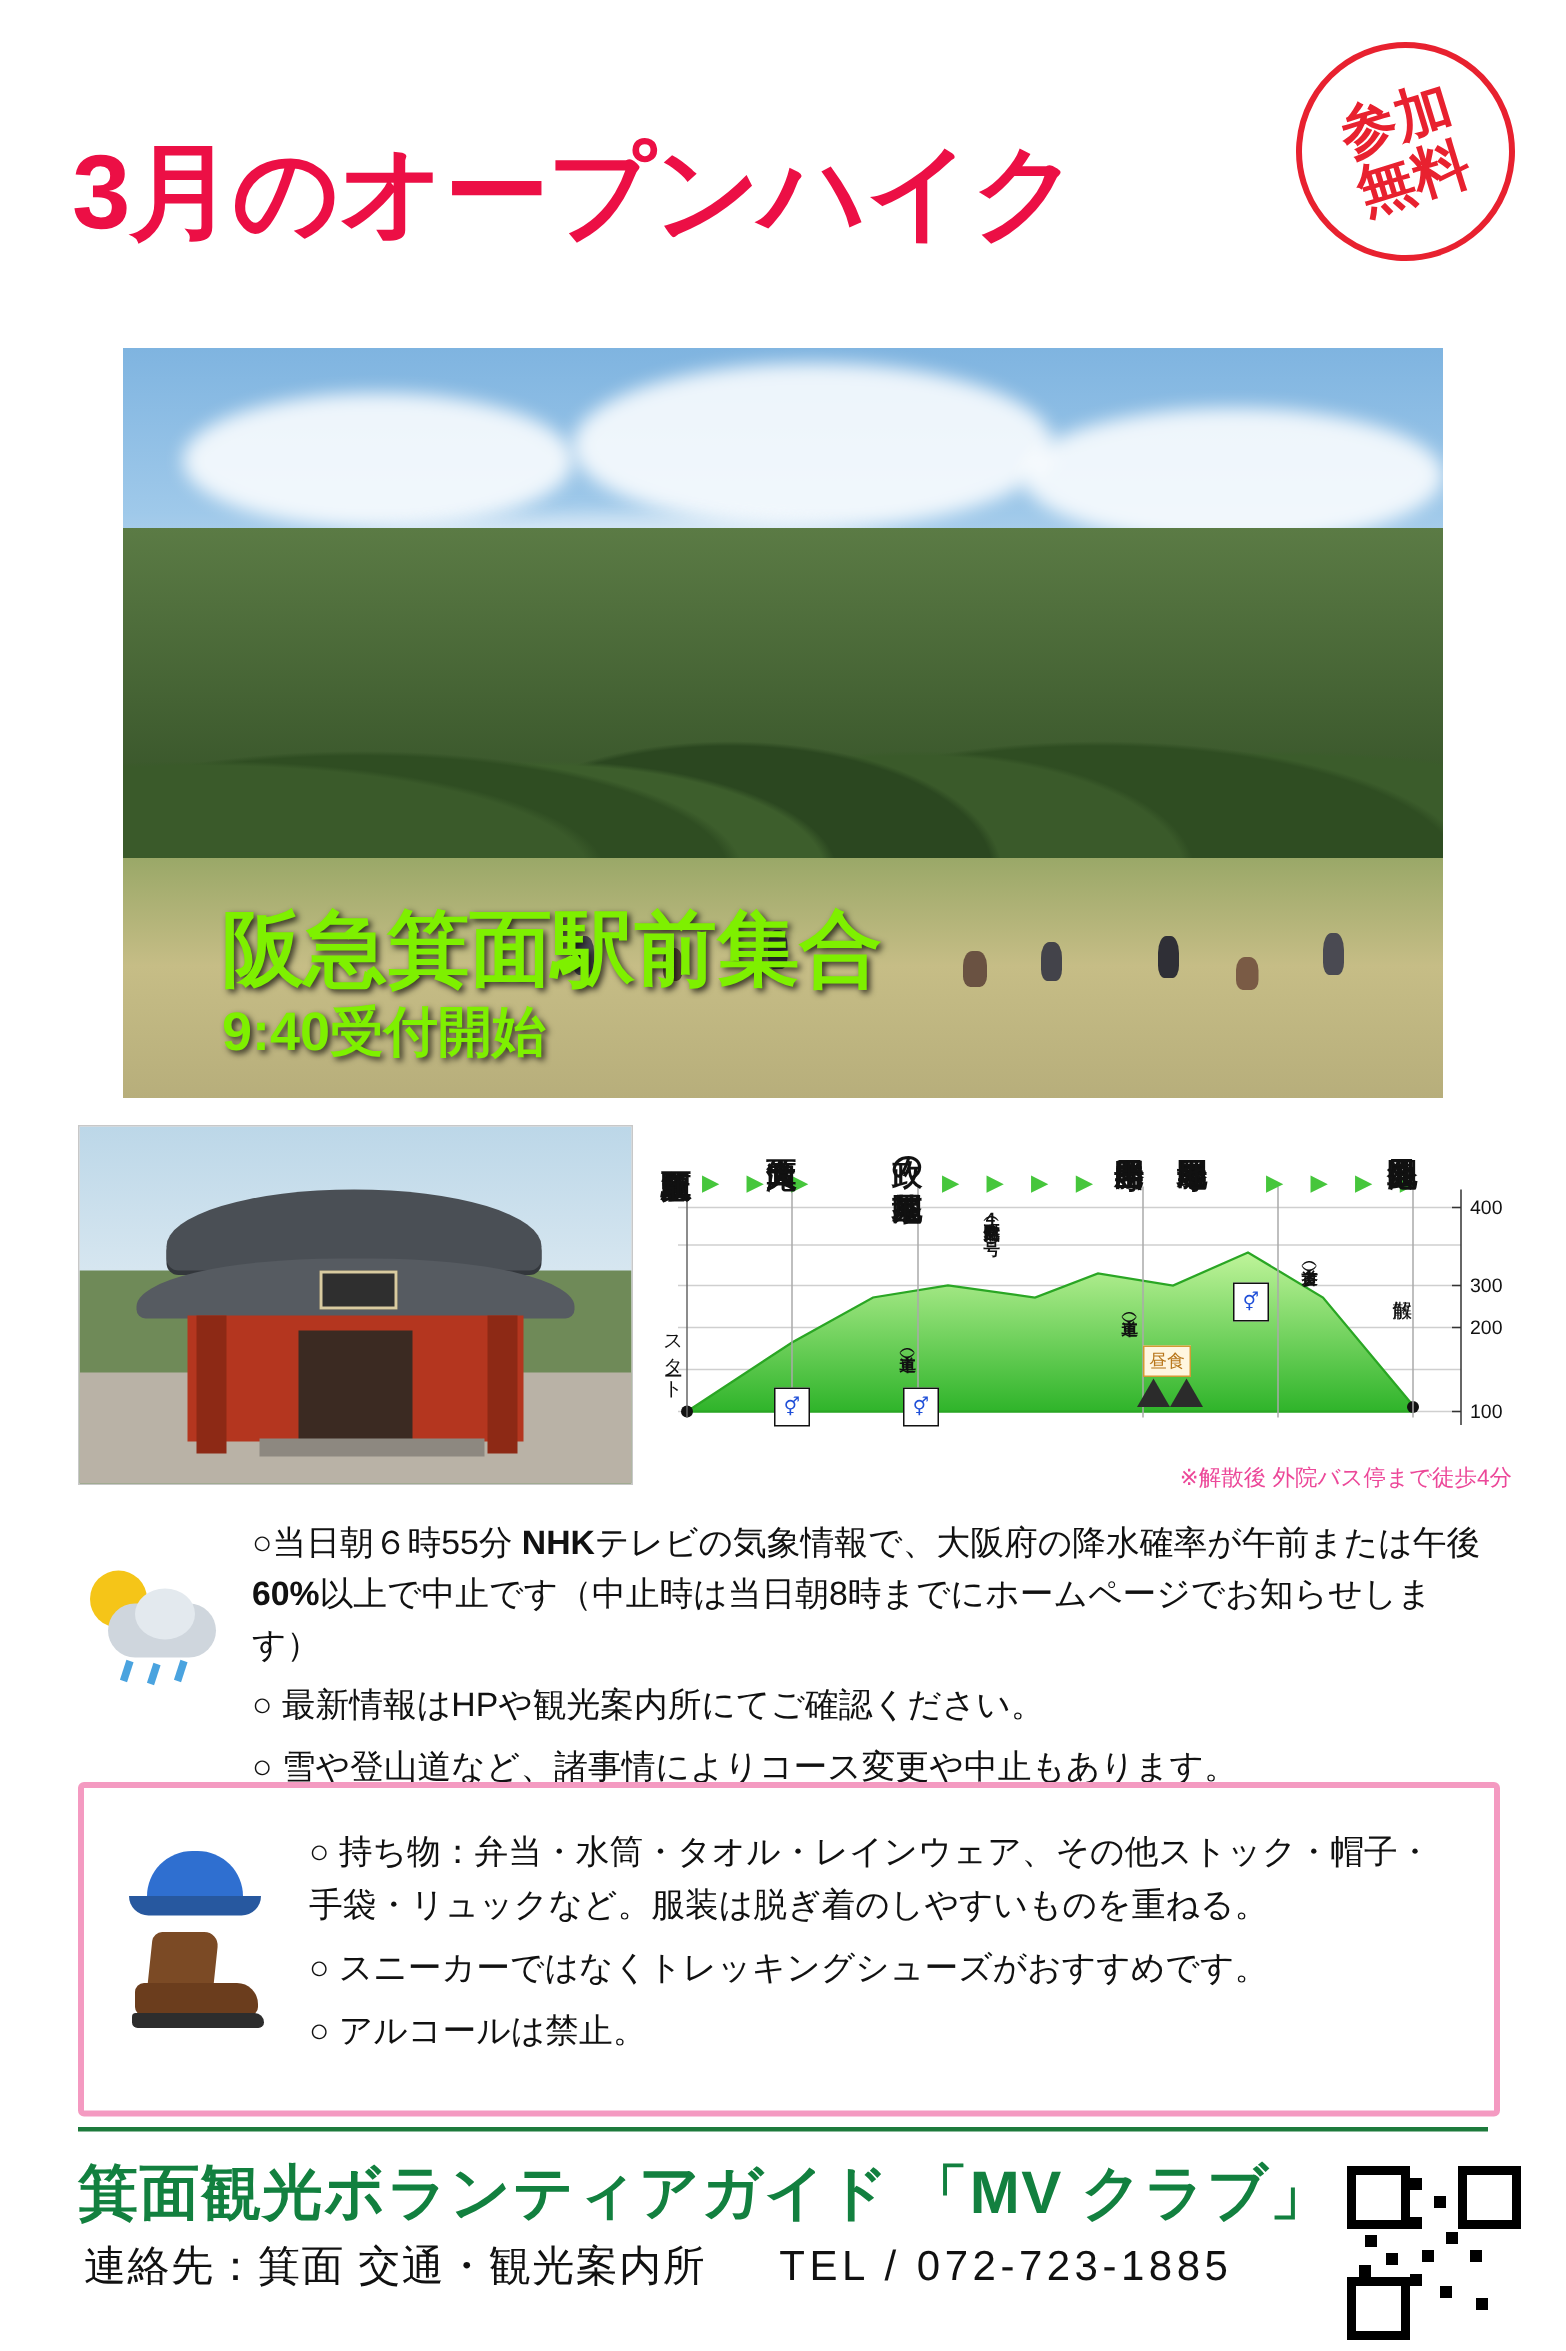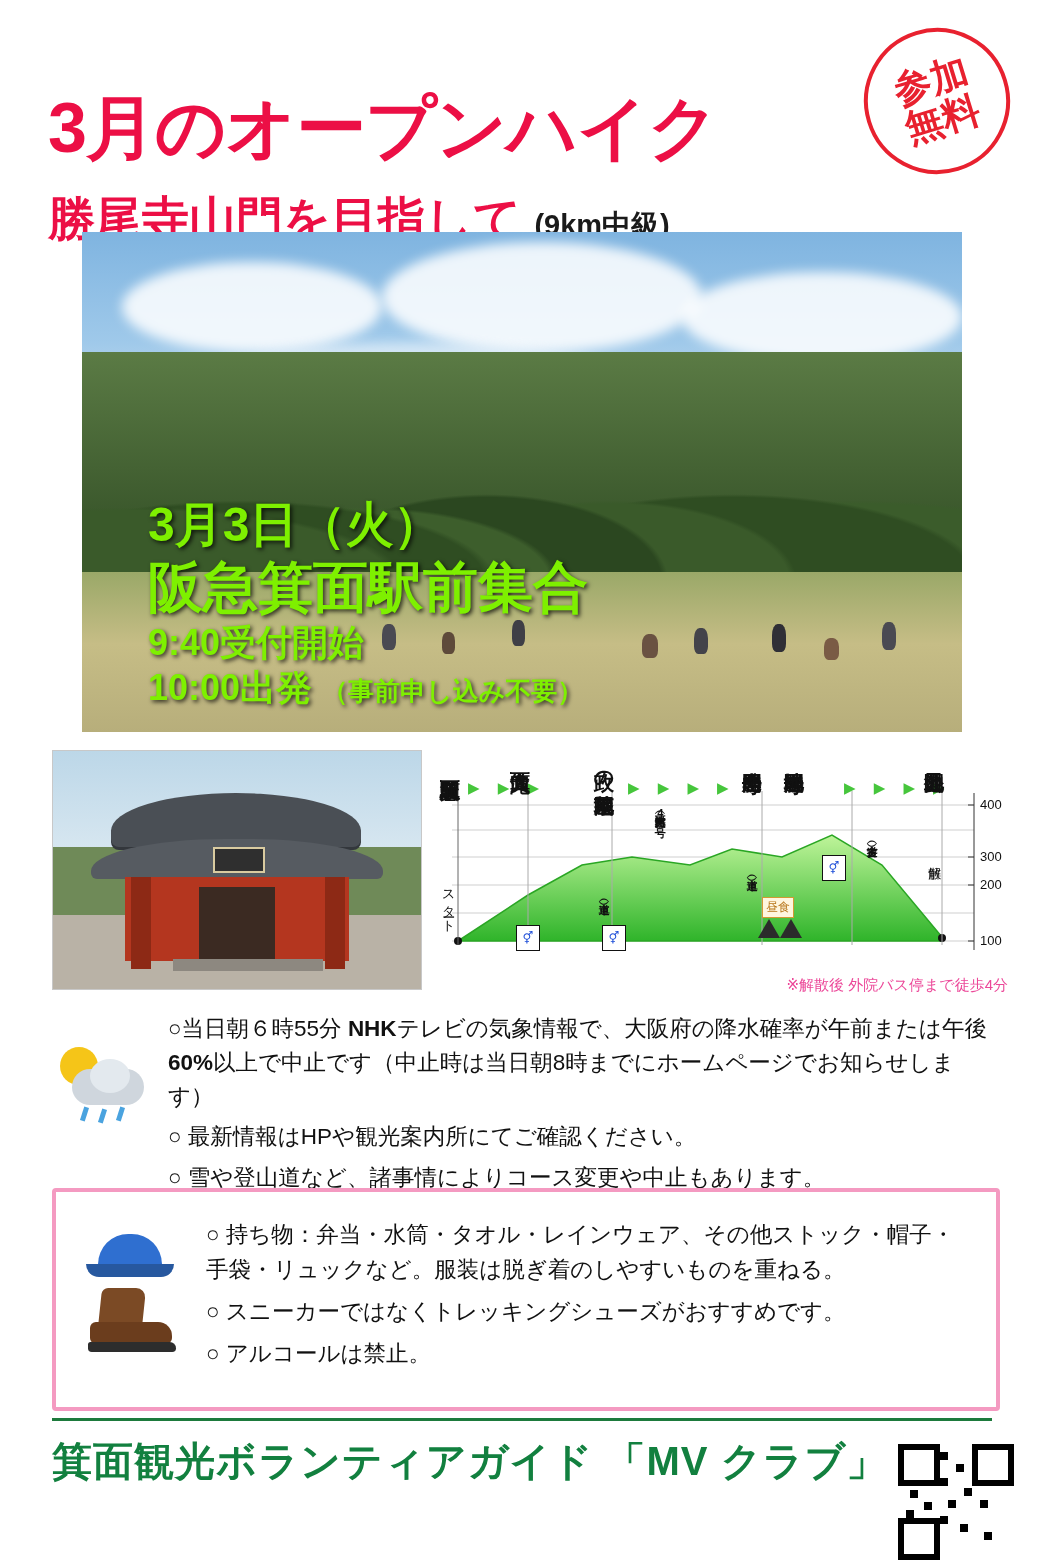--- a/index.html
+++ b/index.html
@@ -147,24 +147,20 @@
   .qr{position:absolute;right:42px;top:1444px;width:104px;height:104px;background:#fff;}
   .qr i{position:absolute;background:#000;display:block;}
 </style>
 </head>
 <body>
 
 <div class="poster">
 
   <div class="header">
     <div class="title-main">3月のオープンハイク</div>
-    <div class="title-sub">
-      <span>勝尾寺山門を目指して</span>
-      <span class="level">(9km中級)</span>
-    </div>
     <div class="free-badge">
       <span>参加</span>
       <span>無料</span>
     </div>
   </div>
 
   <div class="hero">
     <div class="cloud" style="left:40px;top:30px;width:260px;height:90px;"></div>
     <div class="cloud" style="left:300px;top:10px;width:320px;height:110px;"></div>
     <div class="cloud" style="left:600px;top:40px;width:280px;height:90px;"></div>
@@ -181,27 +177,22 @@
       <div class="person" style="left:300px;top:52px;width:14px;height:26px;background:#4a4a52;"></div>
       <div class="person" style="left:360px;top:60px;width:13px;height:22px;background:#5e4a3a;"></div>
       <div class="person" style="left:430px;top:48px;width:13px;height:26px;background:#3f3f46;"></div>
       <div class="person" style="left:560px;top:62px;width:16px;height:24px;background:#6a5242;"></div>
       <div class="person" style="left:612px;top:56px;width:14px;height:26px;background:#43434a;"></div>
       <div class="person" style="left:690px;top:52px;width:14px;height:28px;background:#2f2f36;"></div>
       <div class="person" style="left:742px;top:66px;width:15px;height:22px;background:#7a5b45;"></div>
       <div class="person" style="left:800px;top:50px;width:14px;height:28px;background:#4a4a52;"></div>
     </div>
     <div class="hero-overlay-text">
-      <div class="ho-date">3月3日（火）</div>
       <div class="ho-place">阪急箕面駅前集合</div>
       <div class="ho-time">9:40受付開始</div>
-      <div class="ho-time">
-        <span>10:00出発</span>
-        <span class="ho-note">（事前申し込み不要）</span>
-      </div>
     </div>
   </div>
 
   <div class="temple">
     <div class="temple-hill"></div>
     <div class="temple-plaza"></div>
     <div class="gate-roof"></div>
     <div class="gate-roof2"></div>
     <div class="gate-body"></div>
     <div class="gate-pillar" style="left:78px;"></div>
@@ -312,20 +303,24 @@
     </div>
     <div class="gear-text">
       <p>○ 持ち物：弁当・水筒・タオル・レインウェア、その他ストック・帽子・手袋・リュックなど。服装は脱ぎ着のしやすいものを重ねる。</p>
       <p>○ スニーカーではなくトレッキングシューズがおすすめです。</p>
       <p>○ アルコールは禁止。</p>
     </div>
   </div>
 
   <div class="footer-line"></div>
   <div class="org">箕面観光ボランティアガイド 「MV クラブ」</div>
+  <div class="contact">
+    <span>連絡先：箕面 交通・観光案内所</span>
+    <span class="tel">TEL / 072-723-1885</span>
+  </div>
   <div class="qr">
     <i style="left:0;top:0;width:30px;height:30px;border:6px solid #000;background:#fff;"></i>
     <i style="left:74px;top:0;width:30px;height:30px;border:6px solid #000;background:#fff;"></i>
     <i style="left:0;top:74px;width:30px;height:30px;border:6px solid #000;background:#fff;"></i>
     <i style="left:42px;top:8px;width:8px;height:8px;"></i>
     <i style="left:58px;top:20px;width:8px;height:8px;"></i>
     <i style="left:42px;top:34px;width:8px;height:8px;"></i>
     <i style="left:66px;top:44px;width:8px;height:8px;"></i>
     <i style="left:50px;top:56px;width:8px;height:8px;"></i>
     <i style="left:82px;top:56px;width:8px;height:8px;"></i>

